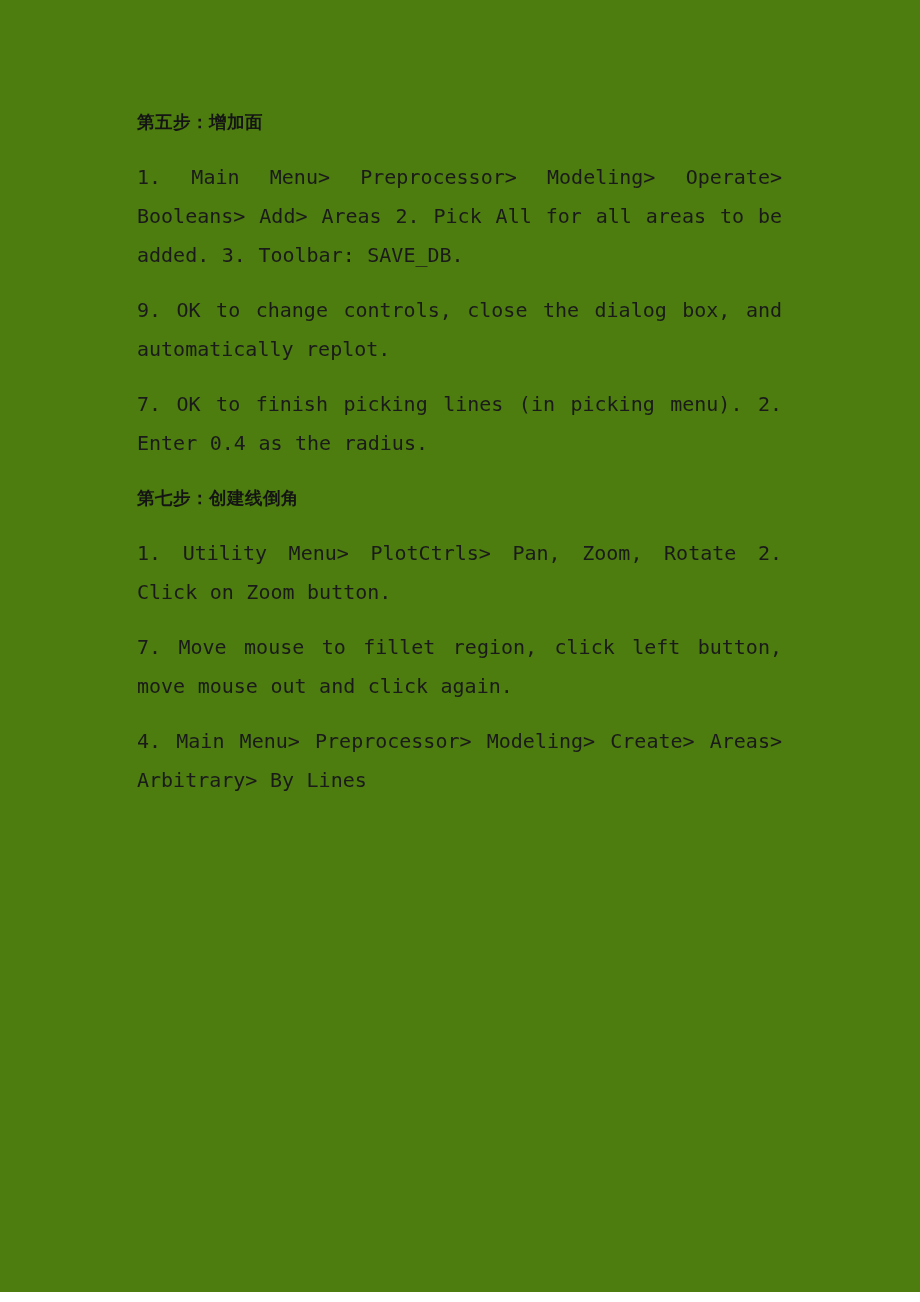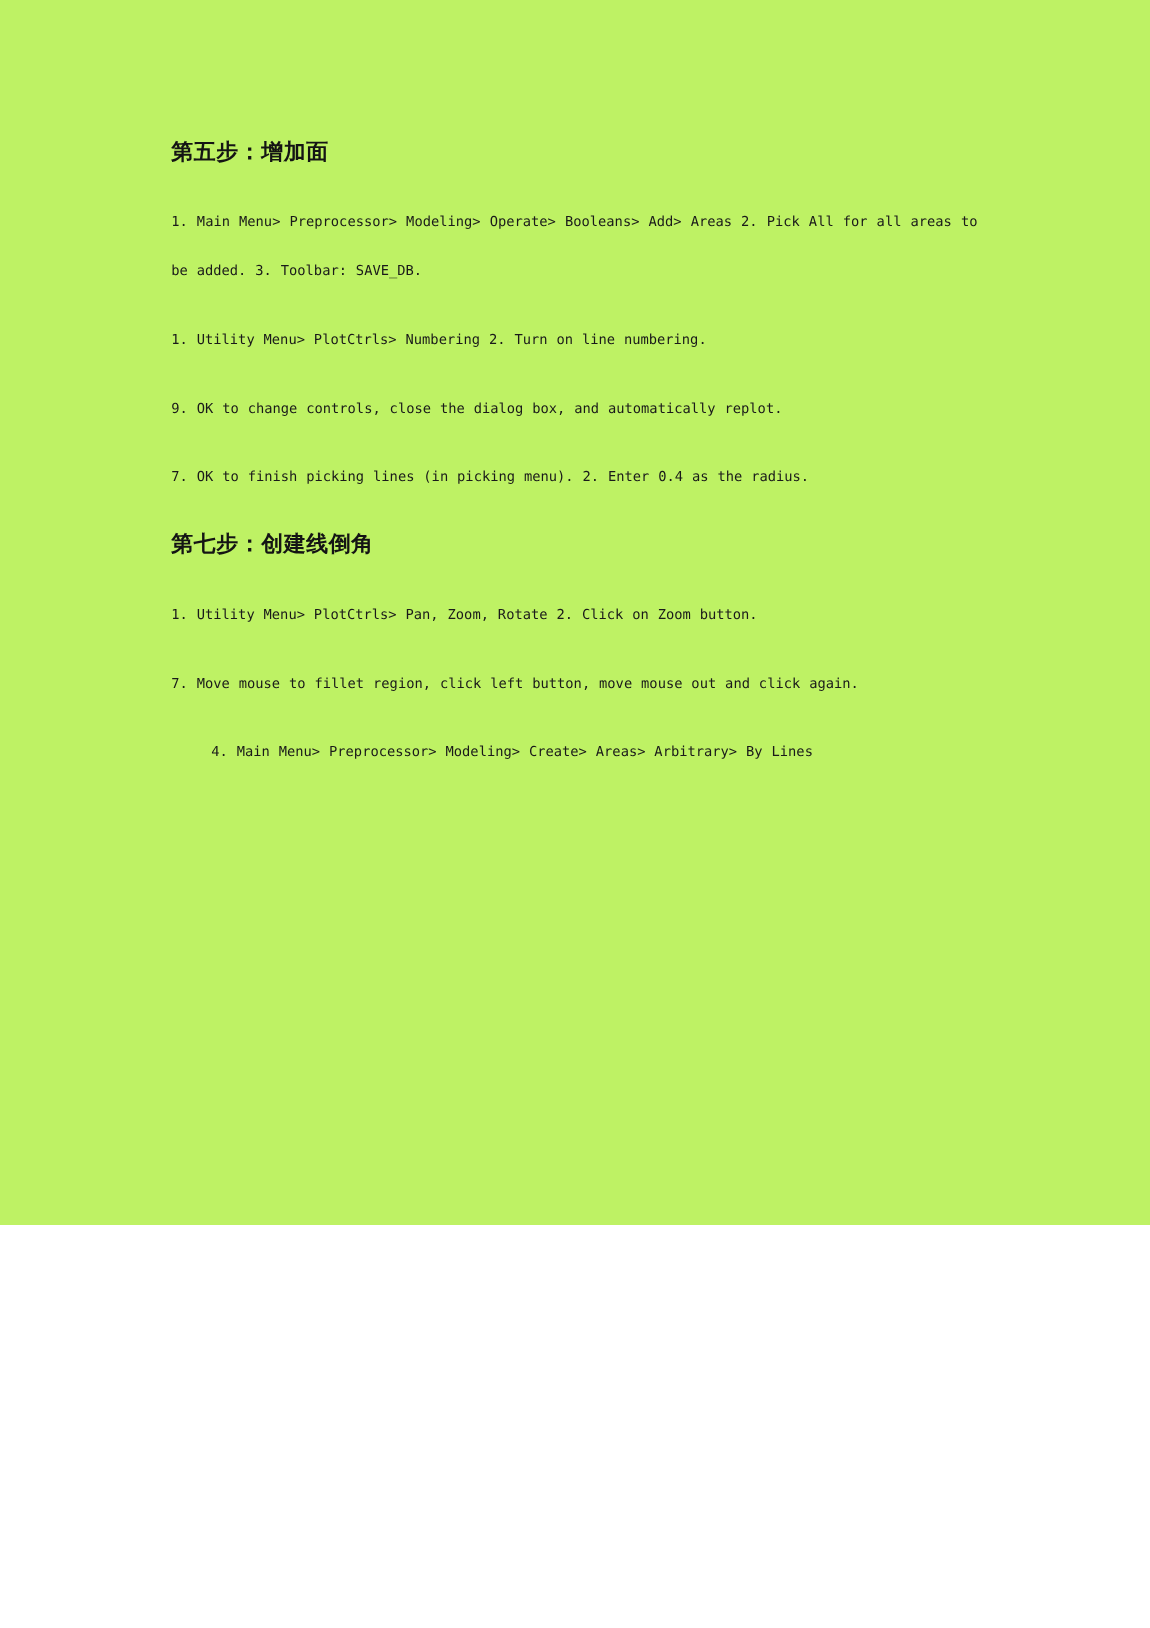--- a/index.html
+++ b/index.html
@@ -12,22 +12,22 @@
     width: 920px;
     height: 1302px;
     overflow: hidden;
     font-family: "DejaVu Sans Mono", "Liberation Mono", monospace;
     color: #1a1a1a;
     -webkit-font-smoothing: none;
   }
   .page {
     position: relative;
     width: 920px;
-    height: 980px;
-    background: #bef264;
+    height: 1292px;
+    background: #4d7c0f;
     box-sizing: border-box;
   }
   .doc-body {
     position: absolute;
     left: 137px;
     top: 103px;
     width: 645px;
   }
   
   .heading {
@@ -35,47 +35,45 @@
     font-size: 17.5px;
     line-height: 39px;
     letter-spacing: 0.5px;
     color: #141414;
     margin: 0 0 16px 0;
     white-space: nowrap;
   }
   
   .para {
     font-family: "DejaVu Sans Mono", "Liberation Mono", monospace;
-    font-size: 11px;
+    font-size: 20px;
     line-height: 39px;
     color: #1a1a1a;
     margin: 0 0 16px 0;
     text-align: justify;
     text-justify: inter-word;
     word-spacing: 0.5px;
     letter-spacing: 0px;
     -moz-text-align-last: left;
     text-align-last: left;
     hyphens: none;
   }
   .para:last-child {
     margin-bottom: 0;
-    margin-left: 32px;
   }
 </style>
 </head>
 <body>
 
 <div class="page">
   <div class="doc-body">
 
     <h2 class="heading">第五步：增加面</h2>
     <p class="para">1. Main Menu&gt; Preprocessor&gt; Modeling&gt; Operate&gt; Booleans&gt; Add&gt; Areas 2. Pick All for all areas to be added.  3. Toolbar: SAVE_DB.</p>
 
-    <p class="para">1. Utility Menu&gt; PlotCtrls&gt; Numbering 2. Turn on line numbering.</p>
     <p class="para">9. OK to change controls, close the dialog box, and automatically replot.</p>
     <p class="para">7. OK to finish picking lines (in picking menu). 2. Enter 0.4 as the radius.</p>
 
     <h2 class="heading">第七步：创建线倒角</h2>
     <p class="para">1. Utility Menu&gt; PlotCtrls&gt; Pan, Zoom, Rotate 2. Click on Zoom button.</p>
     <p class="para">7. Move mouse to fillet region, click left button, move mouse out and click again.</p>
     <p class="para">4. Main Menu&gt; Preprocessor&gt; Modeling&gt; Create&gt; Areas&gt; Arbitrary&gt; By Lines</p>
 
   </div>
 </div>

